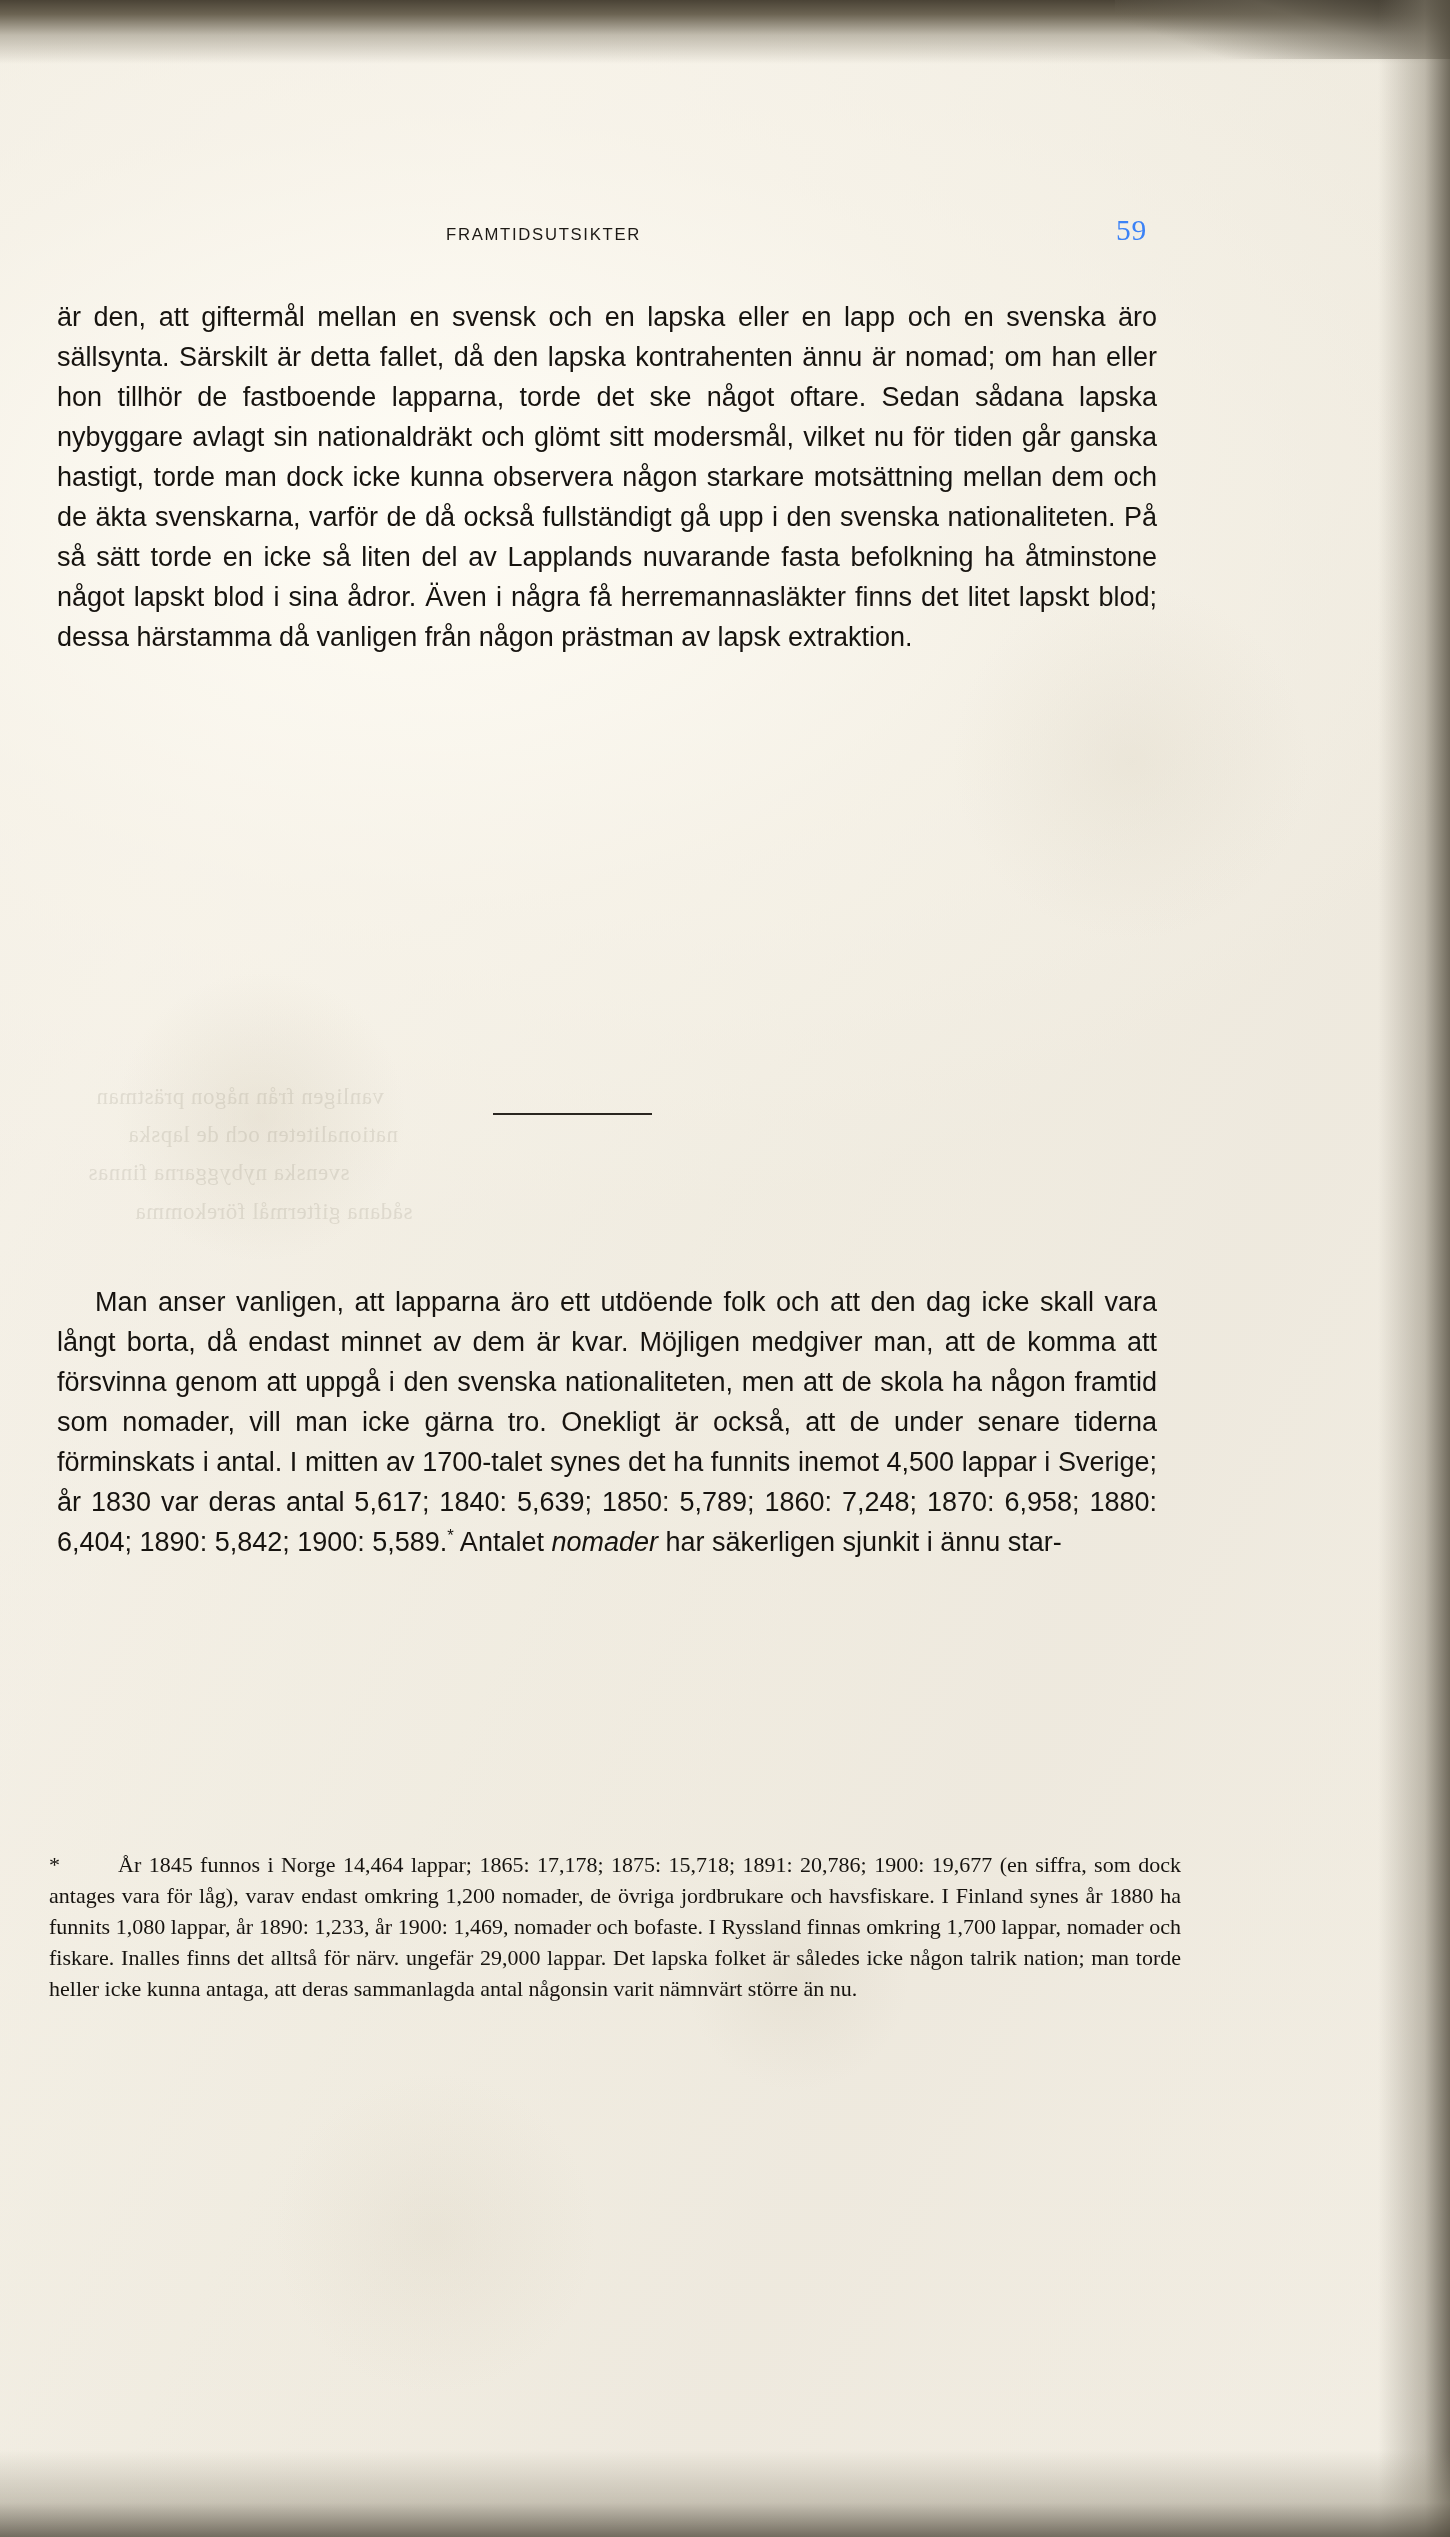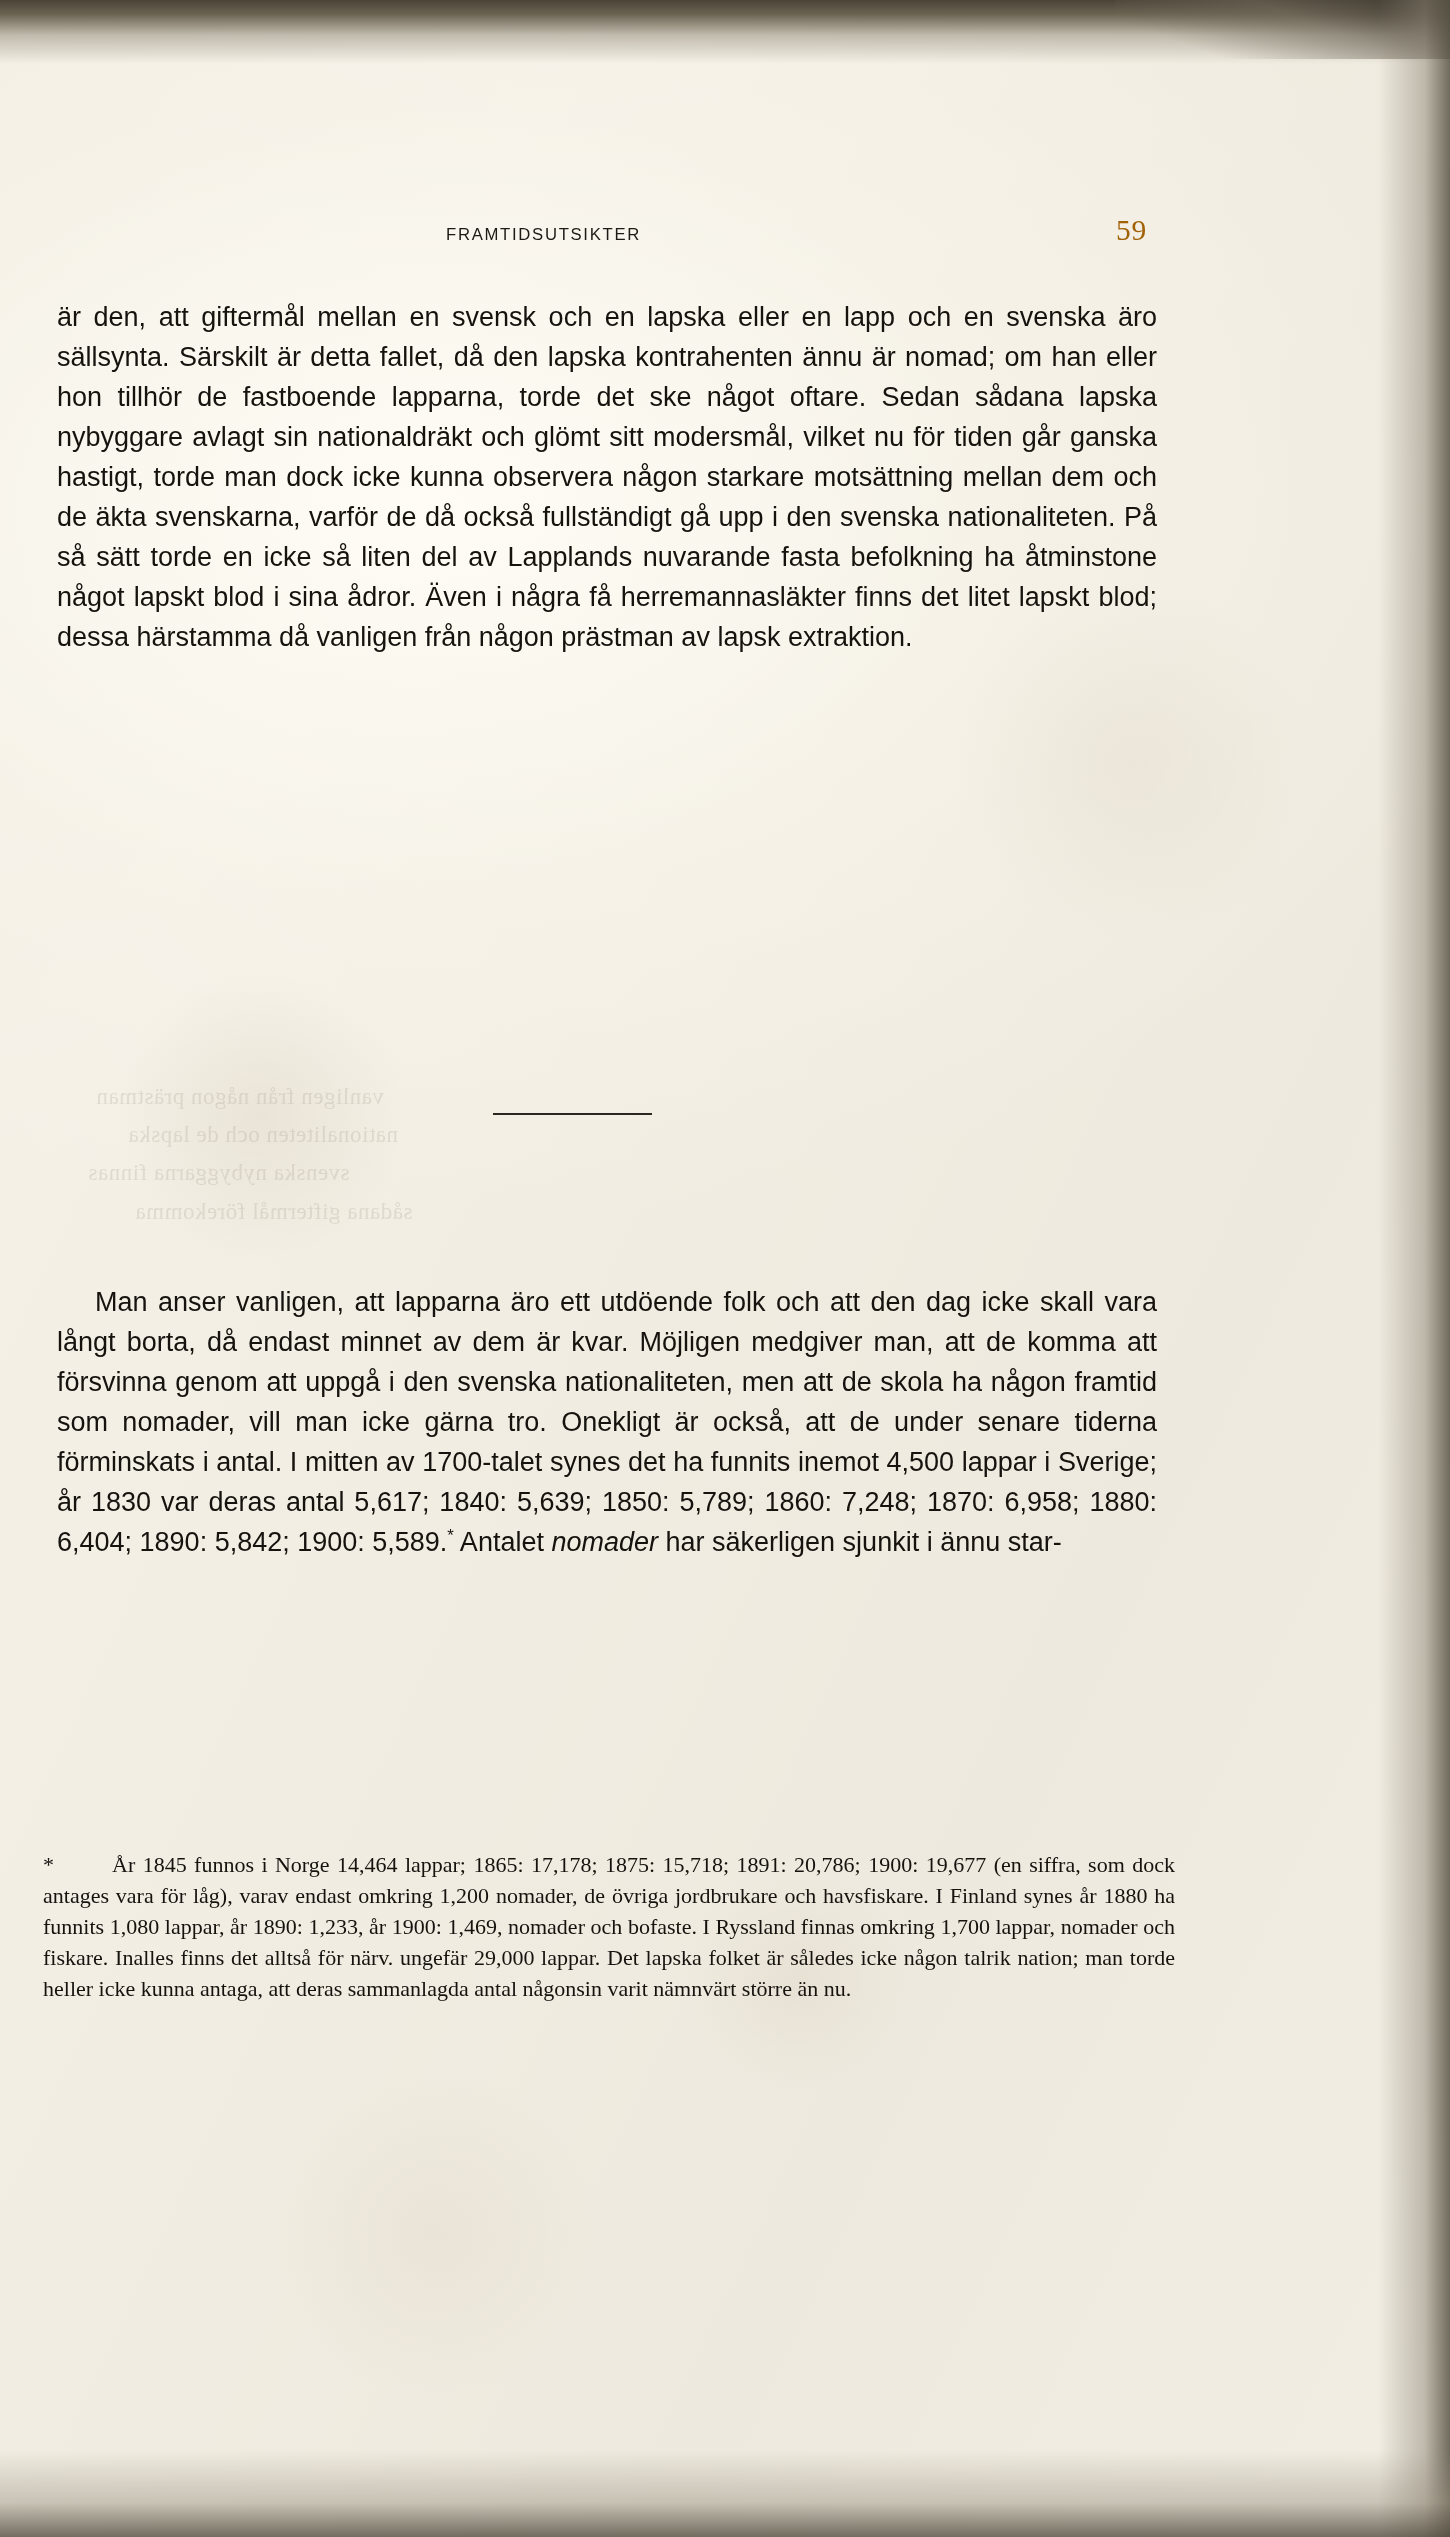--- a/index.html
+++ b/index.html
@@ -92,21 +92,21 @@
     font-size: 16.7px;
     letter-spacing: 1.7px;
     color: #1d1a16;
   }
   .folio {
     position: absolute;
     left: 1116px;
     top: 214px;
     font-family: "Liberation Serif", serif;
     font-size: 29.5px;
-    color: #a16207;
+    color: #3b82f6;
     letter-spacing: 0.8px;
   }
 
   .body-block {
     position: absolute;
     left: 49px;
     width: 1116px;
     font-family: "Liberation Sans", sans-serif;
     font-size: 27px;
     line-height: 40px;
@@ -142,21 +142,21 @@
     letter-spacing: 1.2px;
     color: #100e0b;
   }
   .section-title .num { margin-right: 21px; }
 
   #para2 { top: 1274px; }
 
   
   .footnote {
     position: absolute;
-    left: 43px;
+    left: 49px;
     top: 1849px;
     width: 1132px;
     font-family: "Liberation Serif", serif;
     font-size: 22px;
     line-height: 31px;
     color: #16130f;
     text-align: justify;
   }
   .footnote .star {
     display: inline-block;

